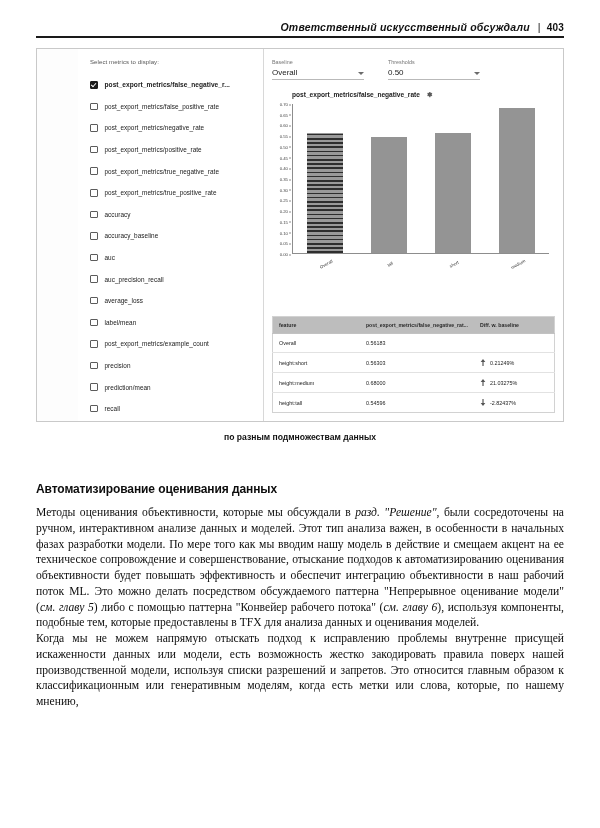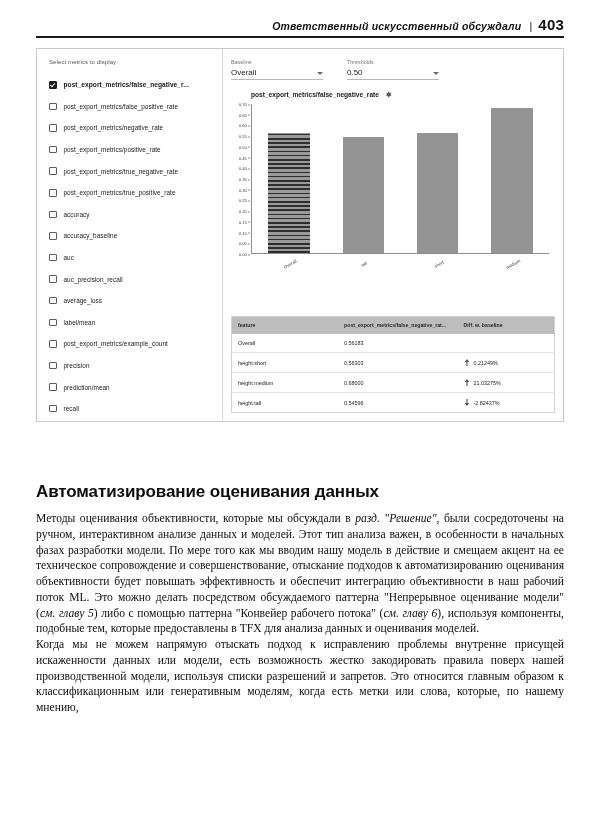--- a/index.html
+++ b/index.html
@@ -45,35 +45,36 @@
   }
   .header-sep {
     display: inline-block;
     padding: 0 6px 0 8px;
     font-style: normal;
     font-weight: normal;
   }
   .header-pageno {
     font-style: normal;
     font-weight: bold;
-    font-size: 15px;
+    font-size: 10px;
     margin-top: 20px;
   }
 
   
   .figure {
     position: absolute;
     top: 48px;
     left: 36px;
     width: 528px;
     height: 374px;
     border: 1px solid #c9c9c9;
     background: #fdfdfd;
     box-sizing: border-box;
     display: flex;
+    padding-left: 41px;
   }
 
   
   .metrics-pane {
     width: 186px;
     box-sizing: border-box;
     border-right: 1px solid #d8d8d8;
     padding: 10px 8px 6px 12px;
     background: #ffffff;
   }
@@ -326,21 +327,21 @@
 
   
   .content {
     position: absolute;
     top: 482px;
     left: 36px;
     width: 528px;
   }
   h2.section {
     font-family: "Liberation Sans", sans-serif;
-    font-size: 17px;
+    font-size: 12px;
     font-weight: bold;
     margin: 0 0 9px 0;
     letter-spacing: -0.1px;
     color: #0d0d0d;
   }
   h2.section.second { margin-top: 19px; }
   p.para {
     margin: 0;
     font-family: "Liberation Serif", serif;
     font-size: 11.6px;
@@ -534,20 +535,21 @@
                 <path fill="currentColor" d="M5 12 L1 7 L4 7 L4 0 L6 0 L6 7 L9 7 Z"></path>
               </svg><span>-2.82437%</span></td>
           </tr>
         </tbody>
     </table>
 
   </div>
 </div>
 
 <div class="caption">
+  <div>по разным подмножествам данных</div>
 </div>
 
 <div class="content">
   <h2 class="section">Автоматизирование оценивания данных</h2>
   <p class="para" id="para-0"><span>Методы оценивания объективности, которые мы обсуждали в </span><span class="it">разд. "Решение"</span><span>, были сосредоточены на ручном, интерактивном анализе данных и моделей. Этот тип анализа важен, в особенности в начальных фазах разработки модели. По мере того как мы вводим нашу модель в действие и смещаем акцент на ее техническое сопровождение и совершенствование, отыскание подходов к автоматизированию оценивания объективности будет повышать эффективность и обеспечит интеграцию объективности в наш рабочий поток ML. Это можно делать посредством обсуждаемого паттерна "Непрерывное оценивание модели" (</span><span class="it">см. главу 5</span><span>) либо с помощью паттерна "Конвейер рабочего потока" (</span><span class="it">см. главу 6</span><span>), используя компоненты, подобные тем, которые предоставлены в TFX для анализа данных и оценивания моделей.</span></p>
 
   <p class="para" id="para-1"><span>Когда мы не можем напрямую отыскать подход к исправлению проблемы внутренне присущей искаженности данных или модели, есть возможность жестко закодировать правила поверх нашей производственной модели, используя списки разрешений и запретов. Это относится главным образом к классификационным или генеративным моделям, когда есть метки или слова, которые, по нашему мнению,</span></p>
 </div>
 
 </body></html>

